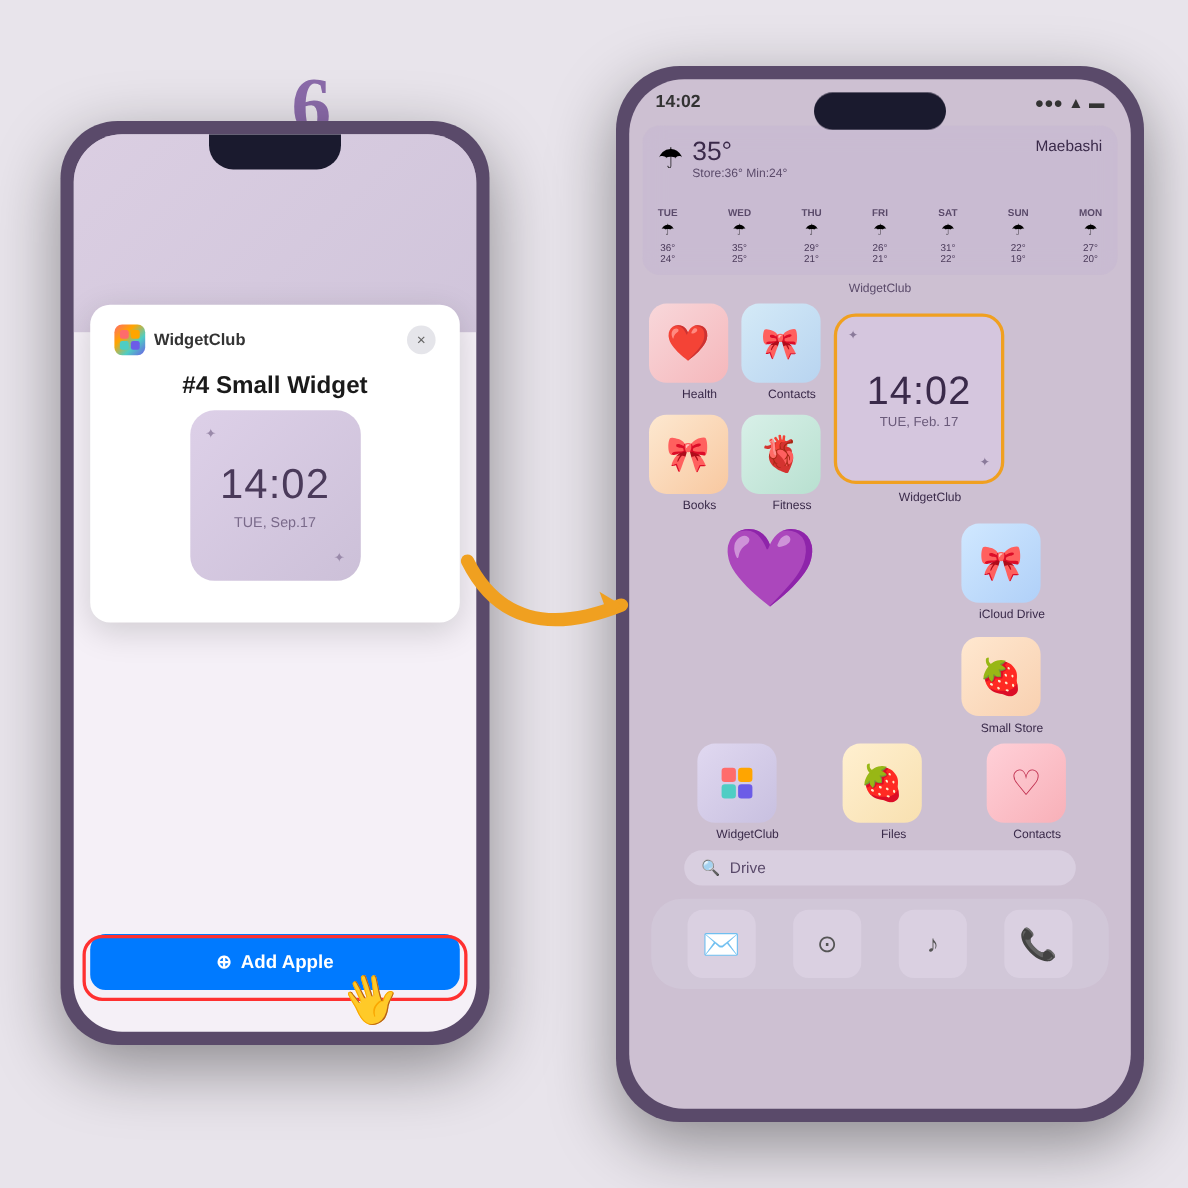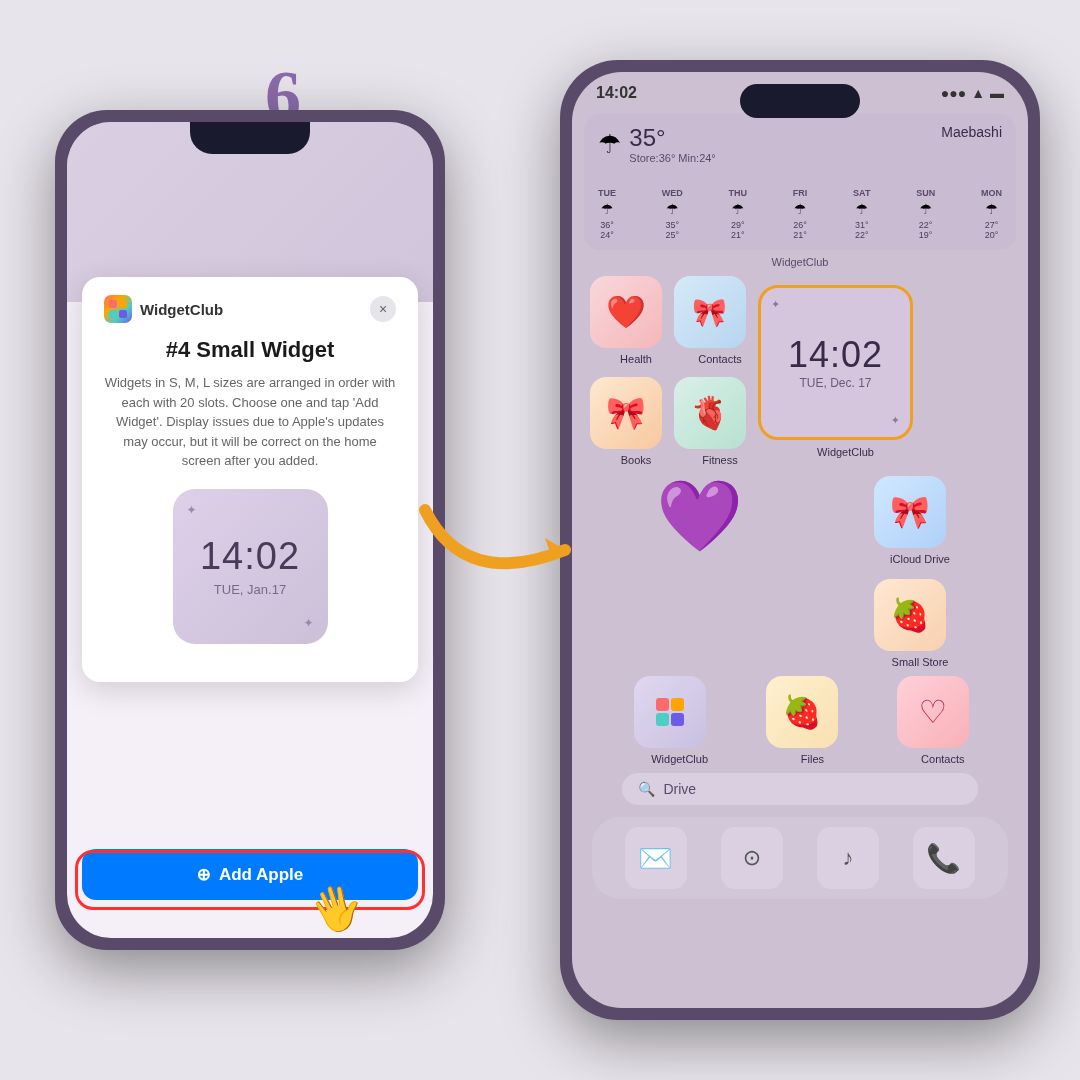--- a/index.html
+++ b/index.html
@@ -544,31 +544,25 @@
               <div class="modal-logo-cell" style="background:#4ecdc4;"></div>
               <div class="modal-logo-cell" style="background:#6c5ce7;"></div>
             </div>
           </div>
           <span class="modal-logo-label">WidgetClub</span>
         </div>
         <div class="modal-close">×</div>
       </div>
 
       <div class="modal-title">#4 Small Widget</div>
-      <div class="modal-desc">Widgets in S, M, L sizes are arranged in order
-with each with 20 slots.
-Choose one and tap 'Add Widget'.
-Display issues due to Apple's updates may
-occur, but it will be correct on the home screen
-after you added.</div>
 
       <div class="widget-preview">
         <span class="widget-preview-sparkle tl">✦</span>
         <div class="widget-preview-time">14:02</div>
-        <div class="widget-preview-date">TUE, Jan.17</div>
+        <div class="widget-preview-date">TUE, Sep.17</div>
         <span class="widget-preview-sparkle br">✦</span>
       </div>
     </div>
 
     <div class="add-widget-wrapper">
       <div class="add-widget-btn">
         <span>⊕</span>
         <span>Add Apple</span>
       </div>
     </div>
@@ -668,21 +662,21 @@
         <div class="app-item">
           <div class="app-icon icon-fitness">🫀</div>
           <span class="app-label">Fitness</span>
         </div>
       </div>
 
       <div style="display:flex;flex-direction:column;align-items:center;gap:6px;">
         <div class="clock-widget-highlighted">
           <span class="clock-widget-sparkle tl">✦</span>
           <div class="clock-widget-time">14:02</div>
-          <div class="clock-widget-date">TUE, Dec. 17</div>
+          <div class="clock-widget-date">TUE, Feb. 17</div>
           <span class="clock-widget-sparkle br">✦</span>
         </div>
         <span class="app-label">WidgetClub</span>
       </div>
     </div>
 
     <div style="display:flex;justify-content:space-around;padding:0 18px;margin-bottom:8px;">
 
       <div class="app-item" style="margin-top:-10px;">
         <div style="width:100px;height:100px;display:flex;align-items:center;justify-content:center;font-size:70px;">💜</div>

